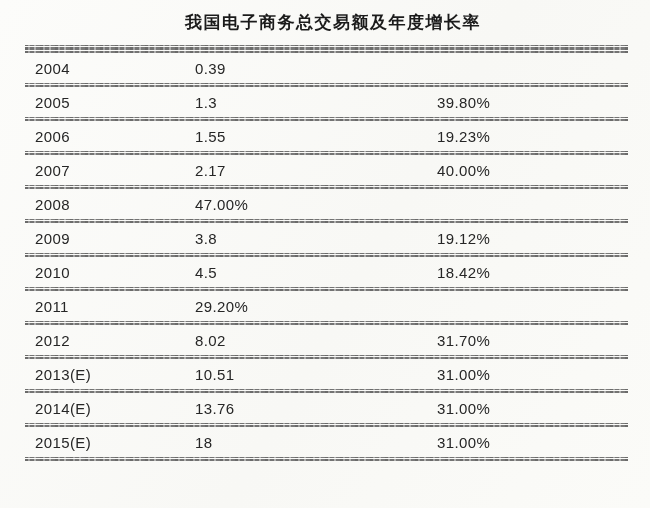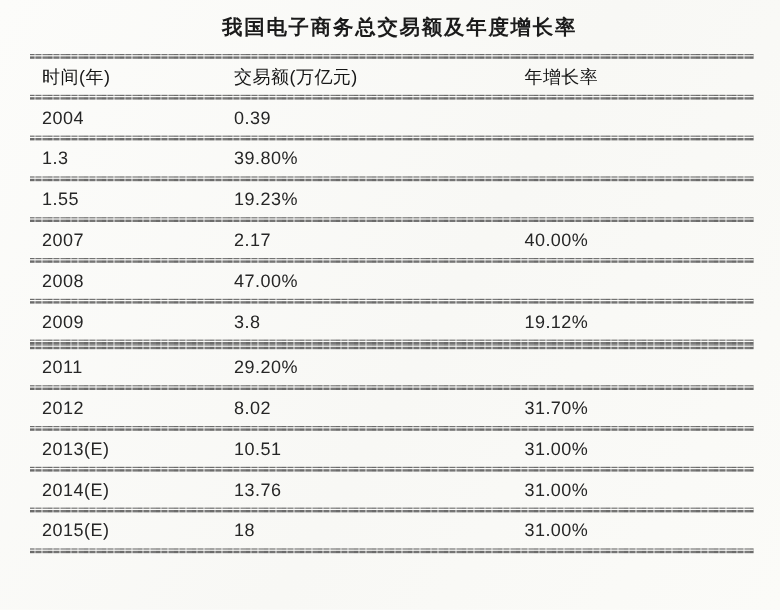--- a/index.html
+++ b/index.html
@@ -54,43 +54,40 @@
 <body>
 
 <div class="page">
 
   <div class="title">我国电子商务总交易额及年度增长率</div>
 
   <div class="table-wrap">
 
     <div class="hrule"></div>
 
-    <div class="row header">
-      <div class="cell">时间(年)</div>
-      <div class="cell">交易额(万亿元)</div>
-      <div class="cell">年增长率</div>
-    </div>
 
     <div class="hrule"></div>
 
     <div id="rows">
   <div class="row">
     <div class="cell">2004</div>
     <div class="cell">0.39</div>
     <div class="cell"></div>
   </div>
   <div class="hrule"></div>
 
   <div class="row">
+    <div class="cell">2005</div>
     <div class="cell">1.3</div>
     <div class="cell">39.80%</div>
   </div>
   <div class="hrule"></div>
 
   <div class="row">
+    <div class="cell">2006</div>
     <div class="cell">1.55</div>
     <div class="cell">19.23%</div>
   </div>
   <div class="hrule"></div>
 
   <div class="row">
     <div class="cell">2007</div>
     <div class="cell">2.17</div>
     <div class="cell">40.00%</div>
   </div>
@@ -102,20 +99,25 @@
   </div>
   <div class="hrule"></div>
 
   <div class="row">
     <div class="cell">2009</div>
     <div class="cell">3.8</div>
     <div class="cell">19.12%</div>
   </div>
   <div class="hrule"></div>
 
+  <div class="row">
+    <div class="cell">2010</div>
+    <div class="cell">4.5</div>
+    <div class="cell">18.42%</div>
+  </div>
   <div class="hrule"></div>
 
   <div class="row">
     <div class="cell">2011</div>
     <div class="cell">29.20%</div>
   </div>
   <div class="hrule"></div>
 
   <div class="row">
     <div class="cell">2012</div>

